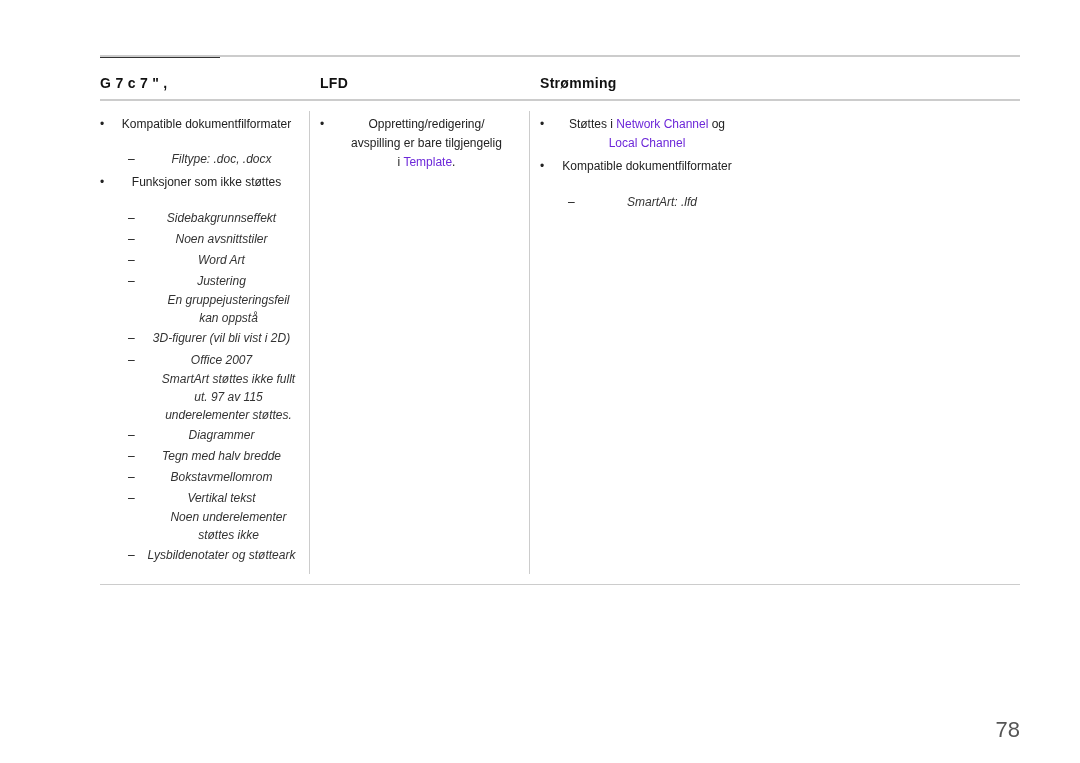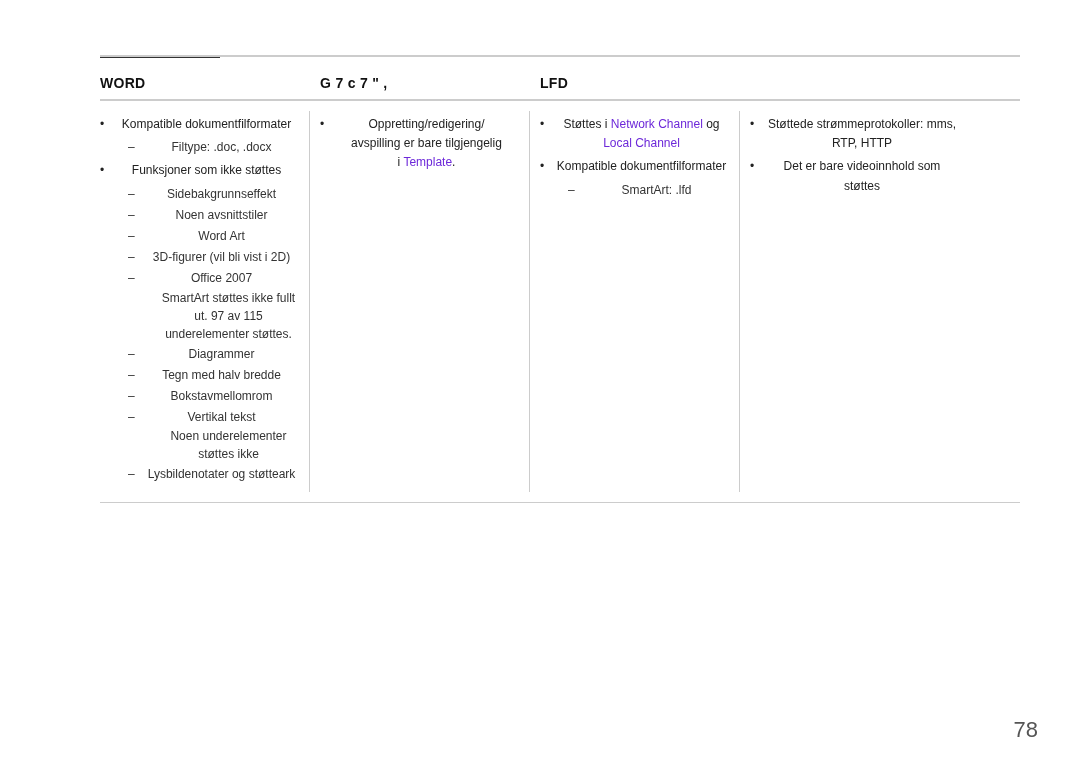--- a/index.html
+++ b/index.html
@@ -103,21 +103,22 @@
     ul.bullet-list > li::before {
       content: '•';
       position: absolute;
       left: 0;
       top: 0;
     }
 
     ul.dash-list {
       list-style: none;
       padding: 0;
-      margin: 4px 0 0 14px;
+      margin: 16px 0 0 14px;
+      font-style: italic;
     }
 
     ul.dash-list > li {
       position: relative;
       padding-left: 16px;
       margin-bottom: 2px;
       color: #333;
     }
 
     ul.dash-list > li::before {
@@ -135,57 +136,58 @@
     .indent-text {
       padding-left: 14px;
       display: block;
       line-height: 1.5;
     }
 
     
     .page-number {
       position: absolute;
       bottom: 20px;
-      right: 42px;
+      right: 60px;
       font-size: 22px;
       color: #555;
       font-weight: 300;
     }
   </style>
 </head>
 <body>
 
 <div class="page-container">
   <div class="top-line-accent"></div>
   <div class="top-line"></div>
 
   <div class="content">
 
     <div class="headers">
-      <div class="col-header">WORD</div>
       <div class="col-header">G 7 c 7 " ,</div>
       <div class="col-header">LFD</div>
+      <div class="col-header">Strømming</div>
     </div>
 
     <div class="table-body">
 
       <div class="col">
         <ul class="bullet-list">
           <li>
             Kompatible dokumentfilformater
             <ul class="dash-list">
               <li>Filtype: .doc, .docx</li>
             </ul>
           </li>
           <li>
             Funksjoner som ikke støttes
             <ul class="dash-list">
               <li>Sidebakgrunnseffekt</li>
               <li>Noen avsnittstiler</li>
               <li>Word Art</li>
+              <li>Justering<br><span class="indent-text">En gruppejusteringsfeil kan oppstå</span></li>
               <li>3D-figurer (vil bli vist i 2D)</li>
               <li>Office 2007<br><span class="indent-text">SmartArt støttes ikke fullt ut. 97 av 115 underelementer støttes.</span></li>
               <li>Diagrammer</li>
               <li>Tegn med halv bredde</li>
               <li>Bokstavmellomrom</li>
               <li>Vertikal tekst<br><span class="indent-text">Noen underelementer støttes ikke</span></li>
               <li>Lysbildenotater og støtteark</li>
             </ul>
           </li>
         </ul>
@@ -208,28 +210,18 @@
           </li>
           <li>
             Kompatible dokumentfilformater
             <ul class="dash-list">
               <li>SmartArt: .lfd</li>
             </ul>
           </li>
         </ul>
       </div>
 
-      <div class="col">
-        <ul class="bullet-list">
-          <li>
-            Støttede strømmeprotokoller: mms, RTP, HTTP
-          </li>
-          <li>
-            Det er bare videoinnhold som støttes
-          </li>
-        </ul>
-      </div>
 
     </div>
   </div>
 
   <div class="page-number">78</div>
 </div>
 
 </body></html>

